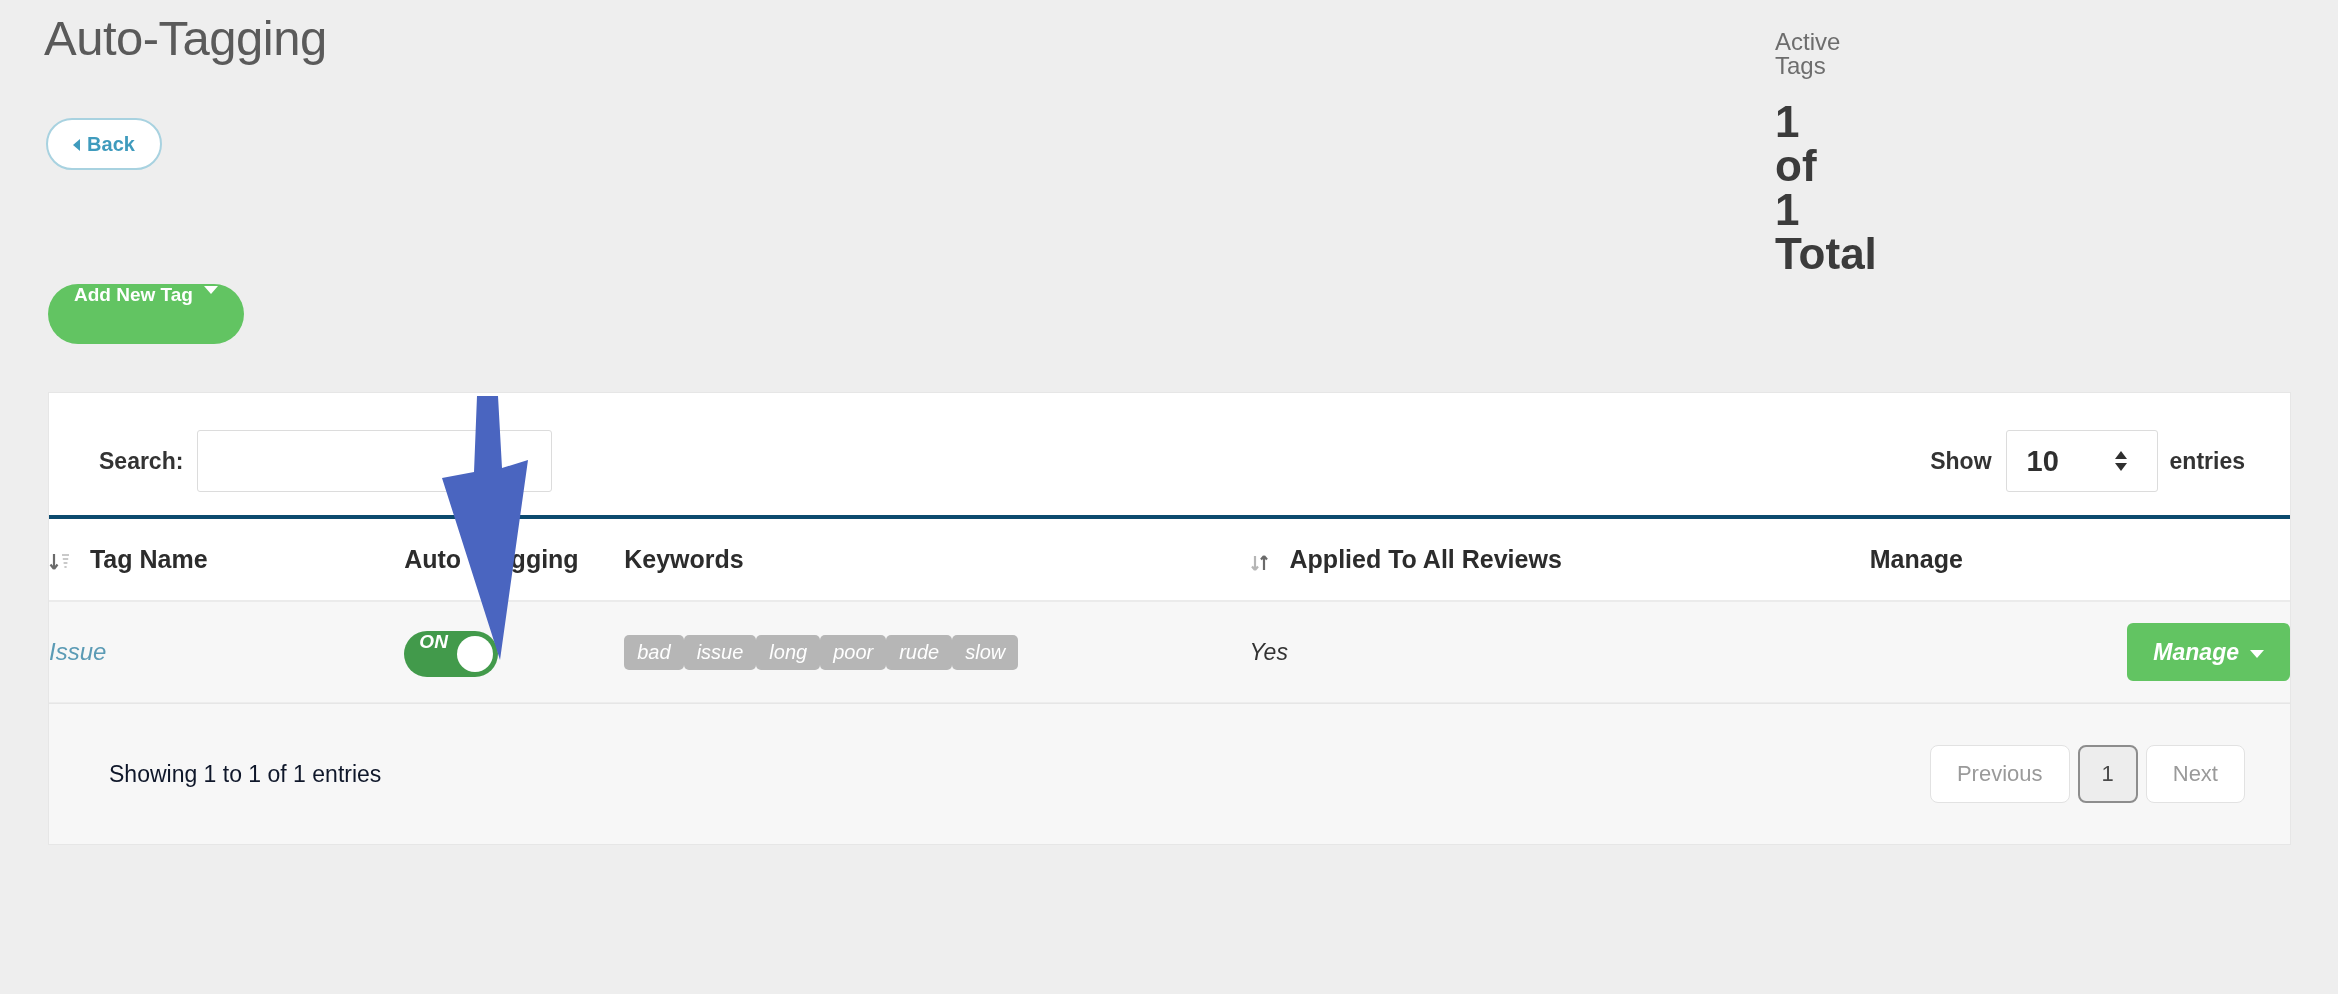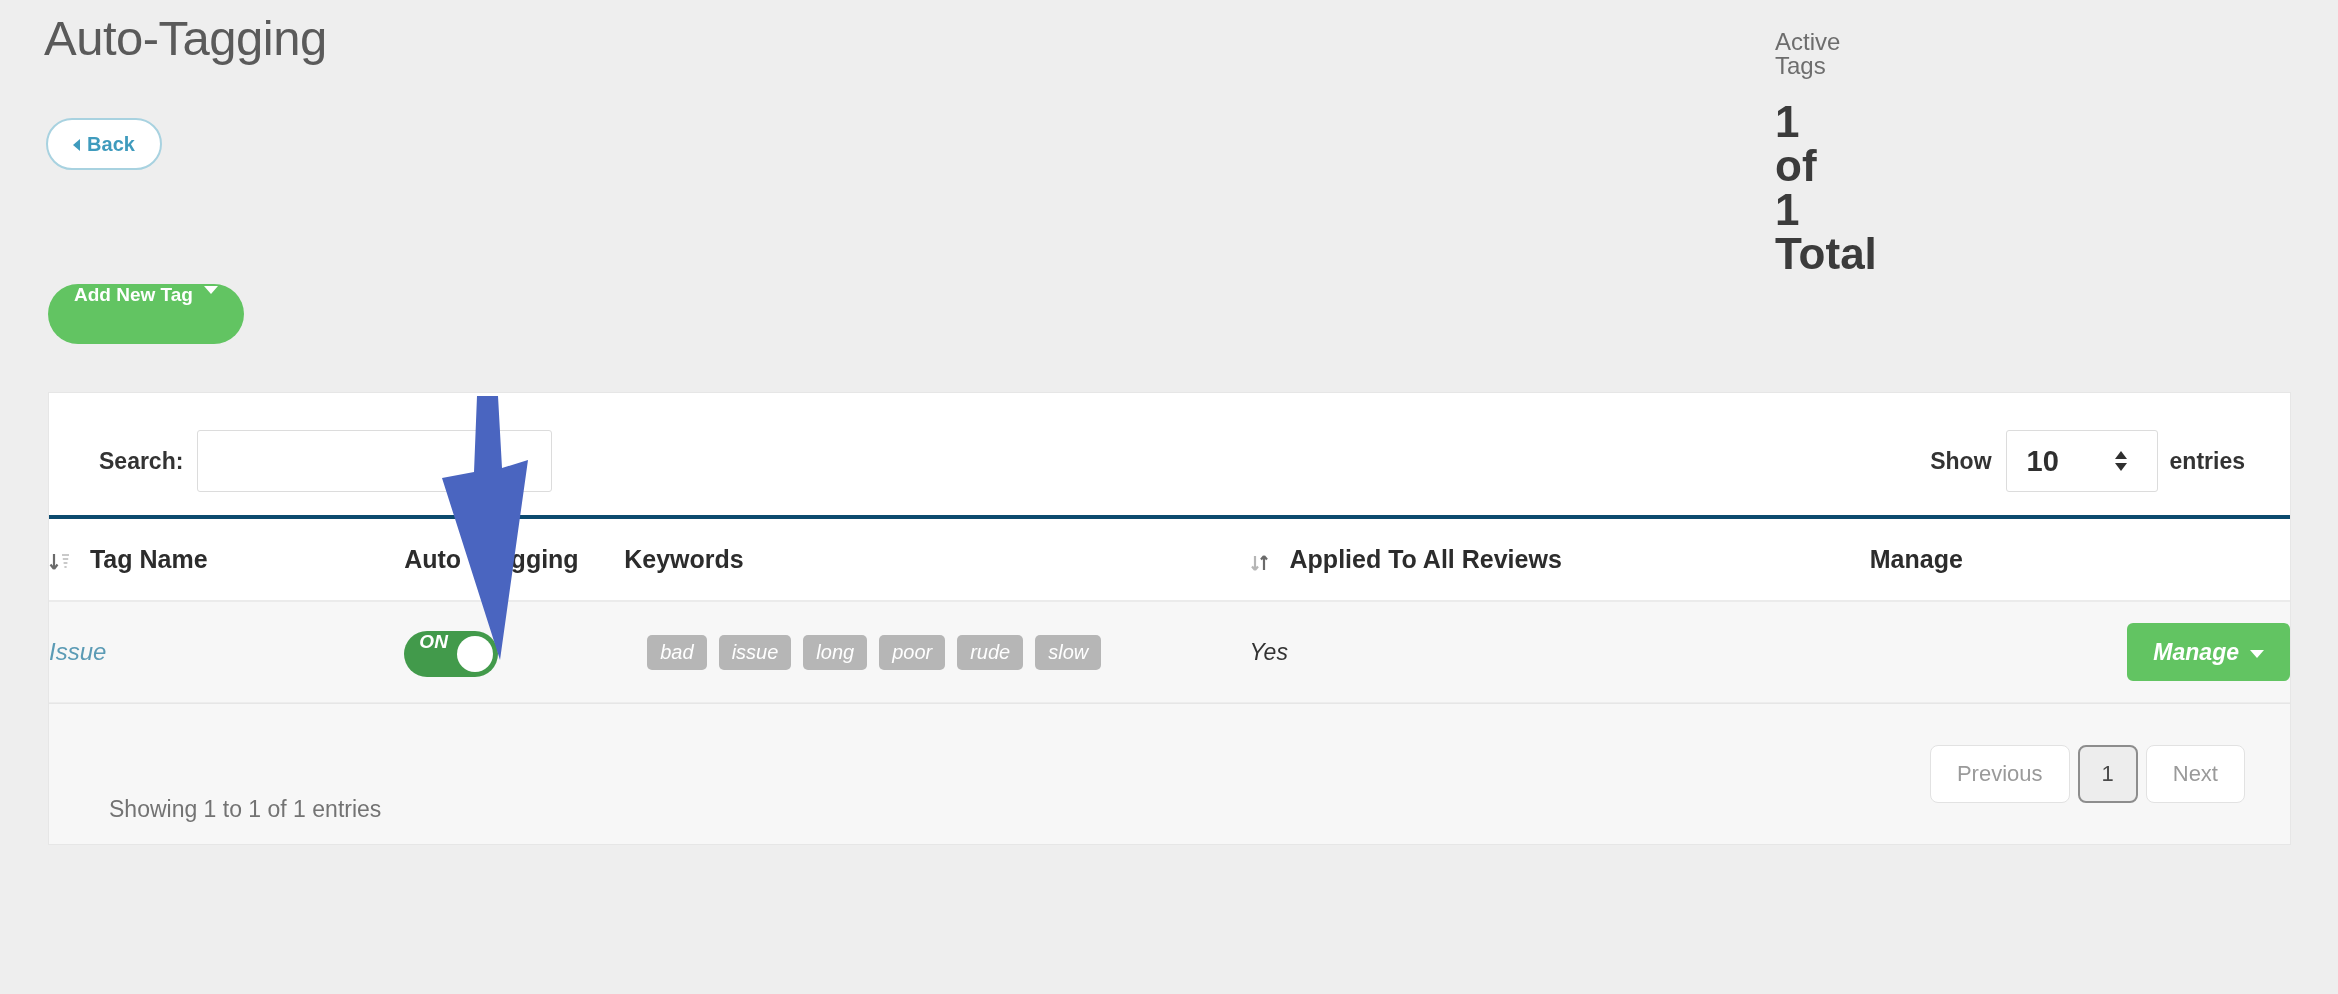--- a/index.html
+++ b/index.html
@@ -274,21 +274,21 @@
   .toggle .knob {
     position: absolute;
     right: 5px;
     top: 5px;
     width: 36px;
     height: 36px;
     border-radius: 50%;
     background: #ffffff;
   }
 
-  .kw-list { display: flex; gap: 12px; flex-wrap: wrap; margin-left: 23px; }
+  .kw-list { display: flex; gap: 0; flex-wrap: wrap; }
   .kw {
     background: #b6b6b6;
     color: #ffffff;
     font-size: 20px;
     border-radius: 5px;
     padding: 7px 13px 8px;
     line-height: 1;
     display: inline-block;
   }
 
@@ -322,22 +322,21 @@
     height: 140px;
     background: #f7f7f7;
     border-top: 1px solid #e6e6e6;
   }
   .info {
     position: absolute;
     left: 60px;
     top: 50%;
     transform: translateY(-50%);
     font-size: 23px;
-    color: #737373;
-    margin-top: 35px;
+    color: #0f172a;
   }
   .pager {
     position: absolute;
     right: 45px;
     top: 50%;
     transform: translateY(-50%);
     display: flex;
     align-items: center;
     gap: 8px;
     padding-left: 39px;

